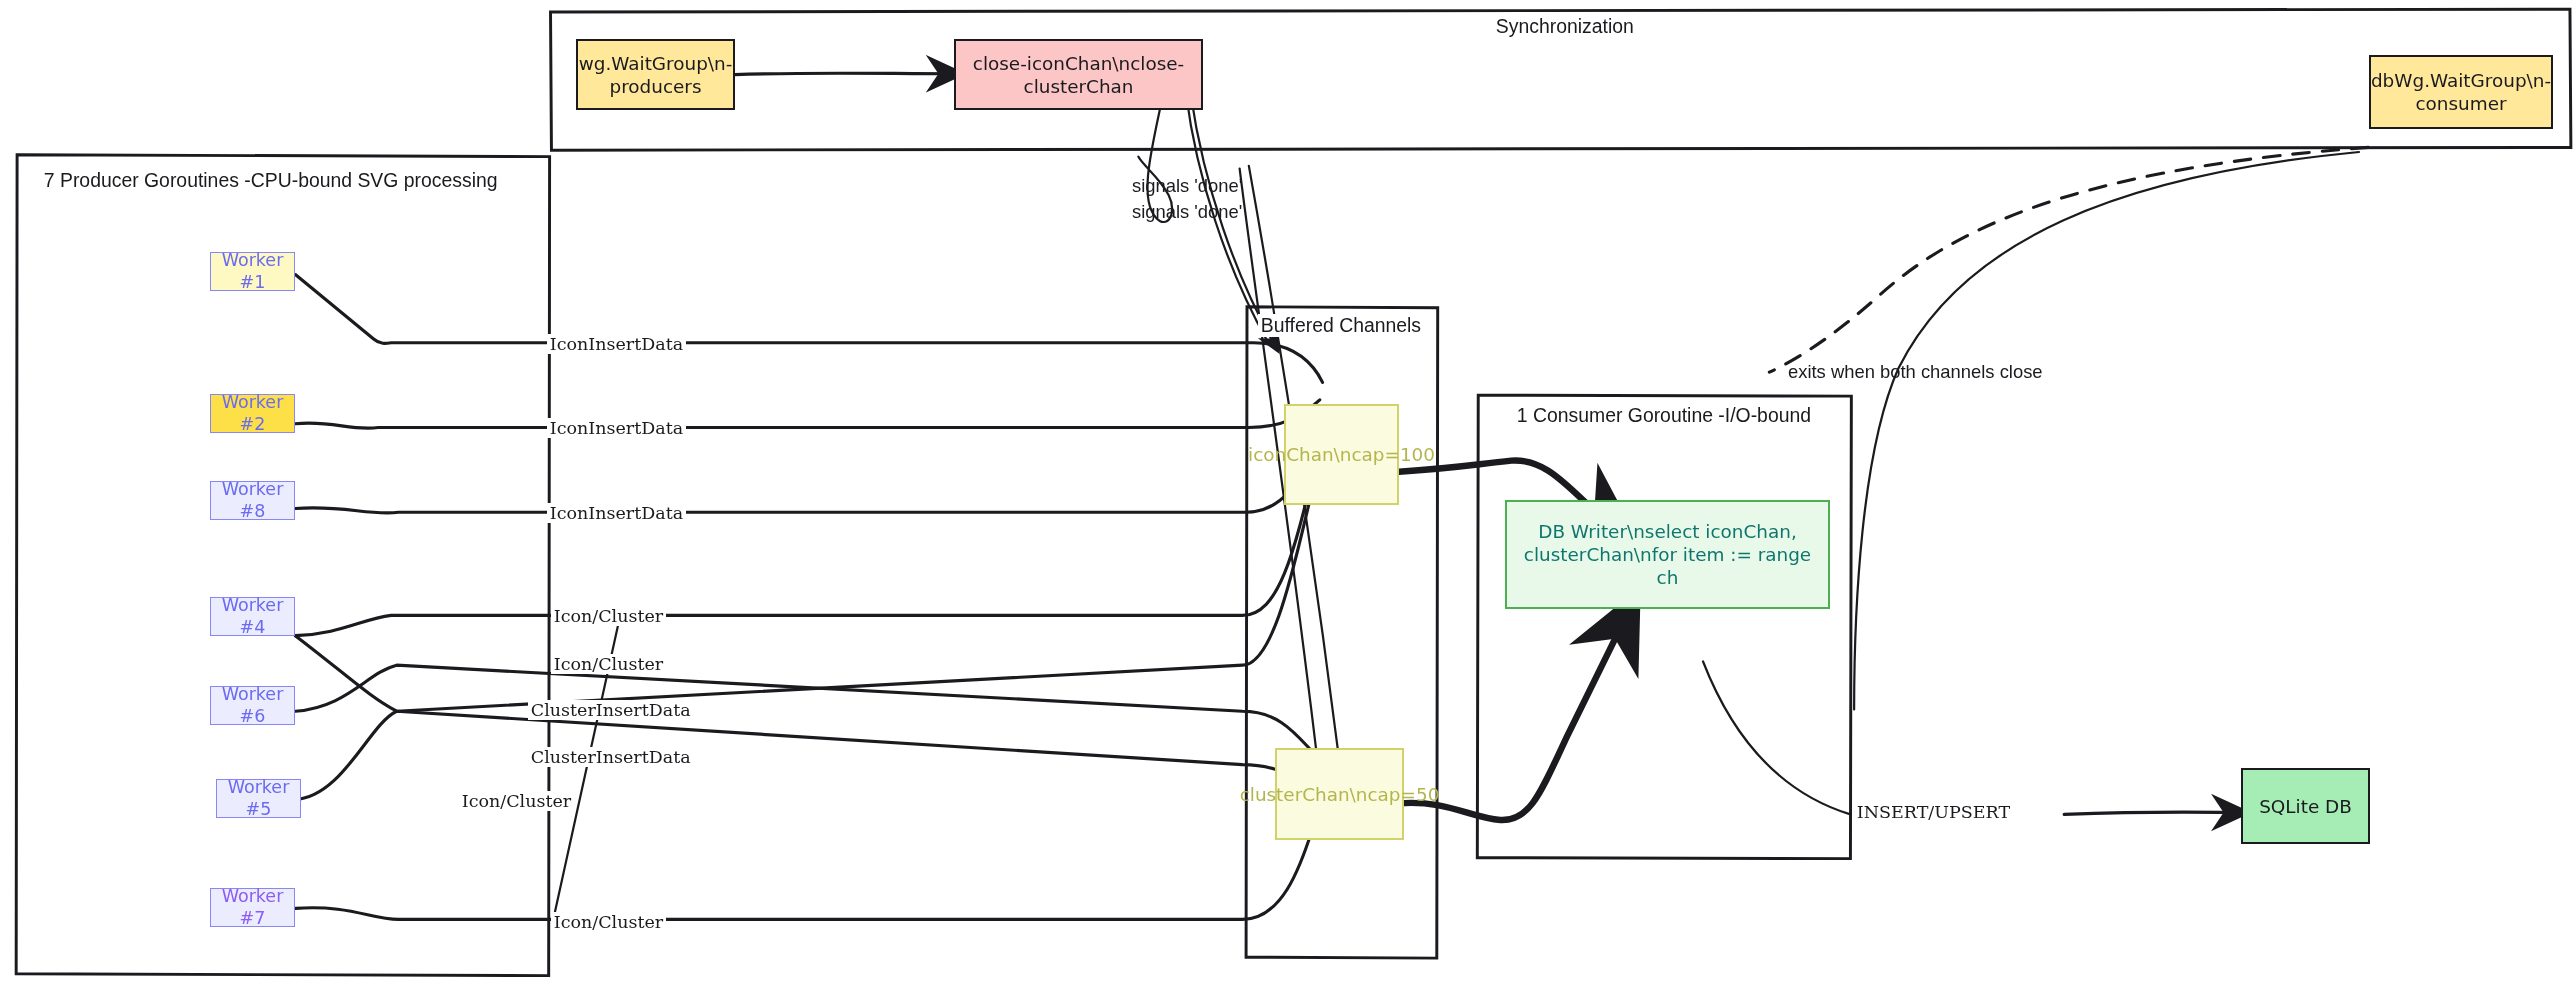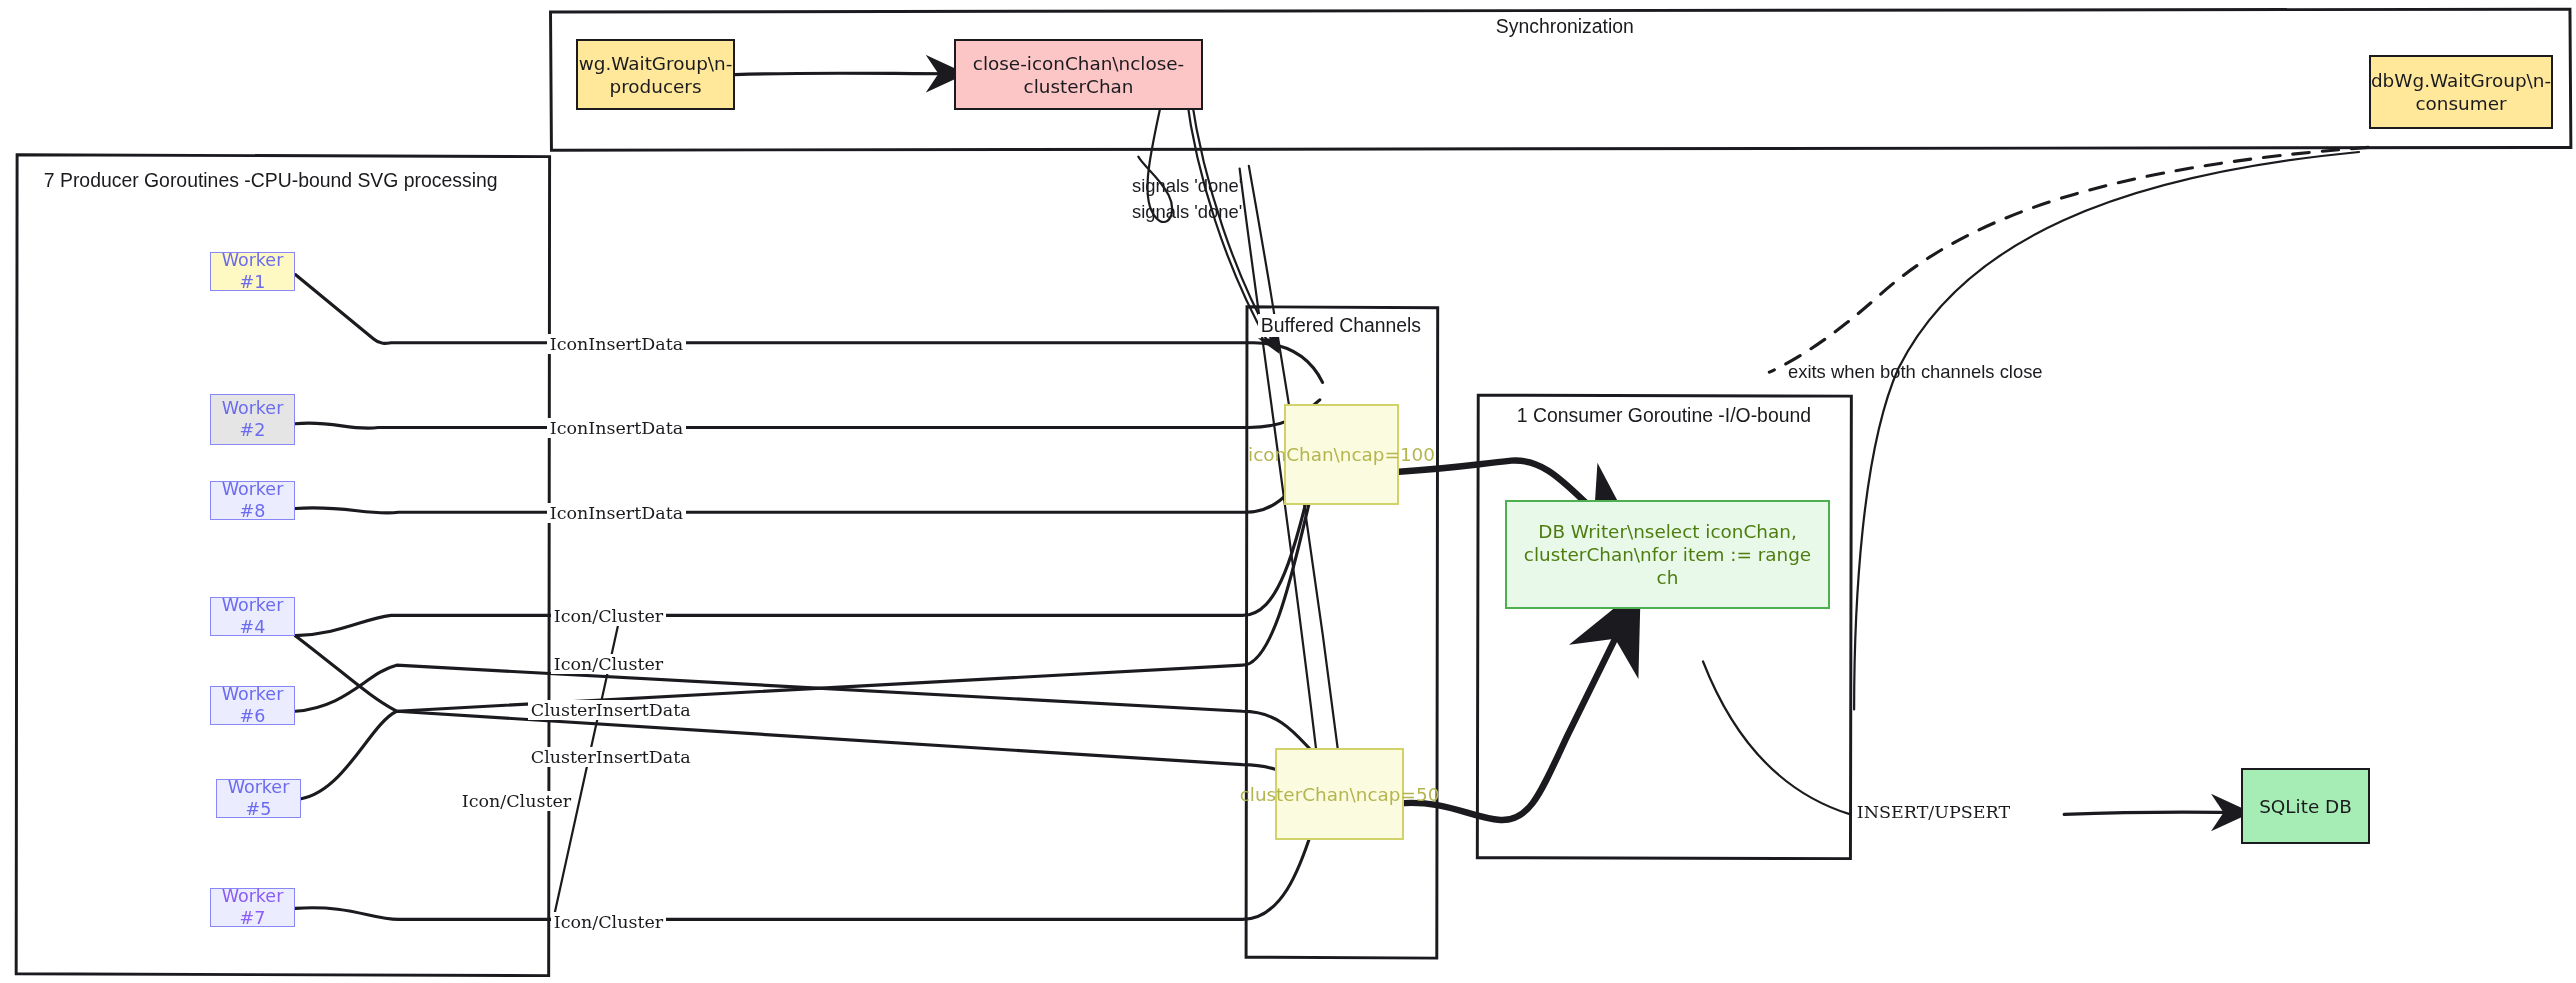--- a/index.html
+++ b/index.html
@@ -92,32 +92,32 @@
   </div>
 
   <div class="node" style="left:1284px;top:404px;width:115px;height:101px;background:#fbfbe0;border:2px solid #d2d26a;font-size:18.4px;color:#b5b550;">
     <span>iconChan\ncap=100</span>
   </div>
 
   <div class="node" style="left:1275px;top:748px;width:129px;height:92px;background:#fbfbe0;border:2px solid #d2d26a;font-size:18.4px;color:#b5b550;">
     <span>clusterChan\ncap=50</span>
   </div>
 
-  <div class="node" style="left:1505px;top:500px;width:325px;height:109px;background:#e9f9e9;border:2px solid #4caf50;font-size:18.4px;color:#4d7c0f;">
+  <div class="node" style="left:1505px;top:500px;width:325px;height:109px;background:#e9f9e9;border:2px solid #4caf50;font-size:18.4px;color:#0f766e;">
     <span>DB Writer\nselect iconChan, clusterChan\nfor item := range ch</span>
   </div>
 
   <div class="node" style="left:2241px;top:768px;width:129px;height:76px;background:#a5edb4;border:2.4px solid #1b1b1f;font-size:18.4px;color:#1b1b1f;">
     <span>SQLite DB</span>
   </div>
 
   <div class="node" style="left:210px;top:252px;width:85px;height:39px;background:#fef9c3;border:1.7px solid #8787f7;font-size:17.5px;color:#6b6bf0;">
     <span>Worker #1</span>
   </div>
-  <div class="node" style="left:210px;top:394px;width:85px;height:51px;background:#e5e5e5;border:1.7px solid #8787f7;font-size:17.5px;color:#6b6bf0;">
+  <div class="node" style="left:210px;top:394px;width:85px;height:39px;background:#fde047;border:1.7px solid #8787f7;font-size:17.5px;color:#6b6bf0;">
     <span>Worker #2</span>
   </div>
   <div class="node" style="left:210px;top:481px;width:85px;height:39px;background:#ececff;border:1.7px solid #8787f7;font-size:17.5px;color:#6b6bf0;">
     <span>Worker #8</span>
   </div>
   <div class="node" style="left:210px;top:597px;width:85px;height:39px;background:#ececff;border:1.7px solid #8787f7;font-size:17.5px;color:#6b6bf0;">
     <span>Worker #4</span>
   </div>
   <div class="node" style="left:210px;top:686px;width:85px;height:39px;background:#ececff;border:1.7px solid #8787f7;font-size:17.5px;color:#6b6bf0;">
     <span>Worker #6</span>

